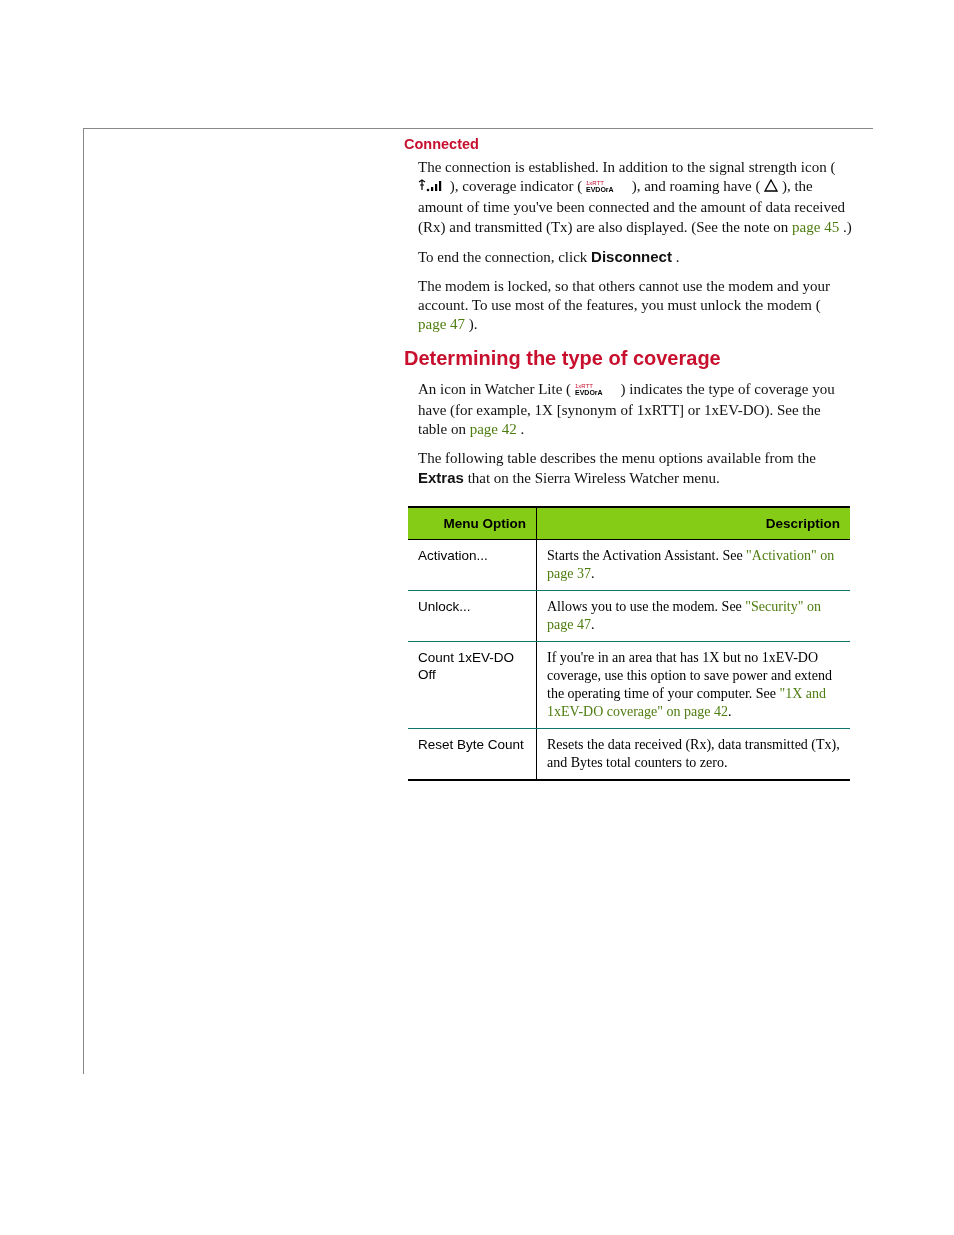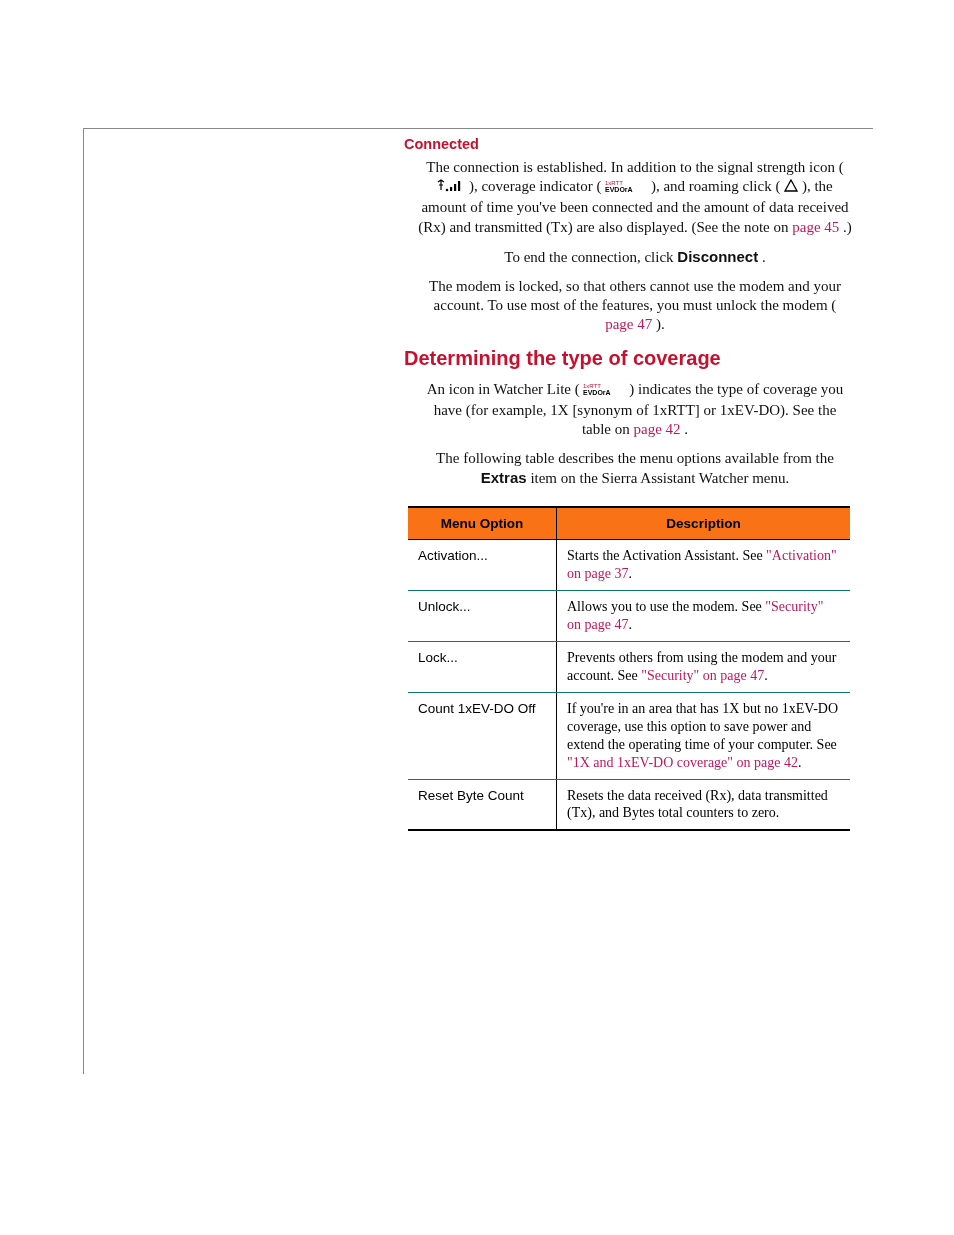--- a/index.html
+++ b/index.html
@@ -56,47 +56,46 @@
     font-weight: 700;
     font-size: 26px;
     color: #C8102E;
     margin: 34px 0 16px 0;
   }
   p {
     font-size: 15px;
     line-height: 1.28;
     margin: 6px 0 10px 14px;
     color: #111;
-    text-align: center;
   }
   .bold {
     font-family: Arial, Helvetica, sans-serif;
     font-weight: 700;
   }
   .link {
-    color: #be185d;
+    color: #4d7c0f;
   }
   .icon-inline {
     vertical-align: -2px;
     display: inline-block;
   }
   table.menu {
     border-collapse: collapse;
     width: 442px;
     margin-top: 18px;
     margin-left: 4px;
     font-family: "Palatino Linotype", Palatino, Georgia, serif;
     font-size: 14px;
   }
   table.menu th {
-    background: #f97316;
+    background: #84cc16;
     border-top: 2px solid #000;
     border-bottom: 1px solid #000;
-    text-align: center;
-    padding: 8px 20px;
+    text-align: right;
+    padding: 8px 10px;
     font-family: Arial, Helvetica, sans-serif;
     font-weight: 700;
     font-size: 13.5px;
   }
   table.menu td {
     border-bottom: 1px solid #0f766e;
     padding: 7px 10px;
     vertical-align: top;
     line-height: 1.28;
   }
@@ -176,21 +175,21 @@
           <rect x="21" y="2" width="2.2" height="10" fill="#000"></rect>
         </svg>
       </span>
       <span>), coverage indicator (</span>
       <span class="icon-inline">
         <svg width="42" height="14" viewBox="0 0 42 14">
           <text x="0" y="6" font-family="Arial" font-size="6" fill="#C8102E">1xRTT</text>
           <text x="0" y="13" font-family="Arial" font-size="7" fill="#000" font-weight="700">EVDOrA</text>
         </svg>
       </span>
-      <span>), and roaming click (</span>
+      <span>), and roaming have (</span>
       <span class="icon-inline">
         <svg width="14" height="14" viewBox="0 0 14 14">
           <path d="M7 1 L13 12 L1 12 Z" stroke="#000" stroke-width="1.3" fill="none"></path>
         </svg>
       </span>
       <span>), the amount of time you've been connected and the amount of data received (Rx) and transmitted (Tx) are also displayed. (See the note on </span>
       <span class="link">page 45</span>
       <span>.)</span>
     </p>
 
@@ -219,42 +218,38 @@
       </span>
       <span>) indicates the type of coverage you have (for example, 1X [synonym of 1xRTT] or 1xEV-DO). See the table on </span>
       <span class="link">page 42</span>
       <span>.</span>
     </p>
 
 
     <p>
       <span>The following table describes the menu options available from the </span>
       <span class="bold">Extras</span>
-      <span> item on the Sierra Assistant Watcher menu.</span>
+      <span> that on the Sierra Wireless Watcher menu.</span>
     </p>
 
     <table class="menu">
       <thead>
         <tr>
           <th>Menu Option</th>
           <th>Description</th>
         </tr>
       </thead>
       <tbody id="menu-rows">
           <tr>
             <td>Activation...</td>
             <td><span>Starts the Activation Assistant. See </span><span class="link">"Activation" on page 37</span><span>.</span></td>
           </tr>
           <tr>
             <td>Unlock...</td>
             <td><span>Allows you to use the modem. See </span><span class="link">"Security" on page 47</span><span>.</span></td>
-          </tr>
-          <tr>
-            <td>Lock...</td>
-            <td><span>Prevents others from using the modem and your account. See </span><span class="link">"Security" on page 47</span><span>.</span></td>
           </tr>
           <tr>
             <td>Count 1xEV-DO Off</td>
             <td><span>If you're in an area that has 1X but no 1xEV-DO coverage, use this option to save power and extend the operating time of your computer. See </span><span class="link">"1X and 1xEV-DO coverage" on page 42</span><span>.</span></td>
           </tr>
           <tr>
             <td>Reset Byte Count</td>
             <td><span>Resets the data received (Rx), data transmitted (Tx), and Bytes total counters to zero.</span></td>
           </tr>
         </tbody>

